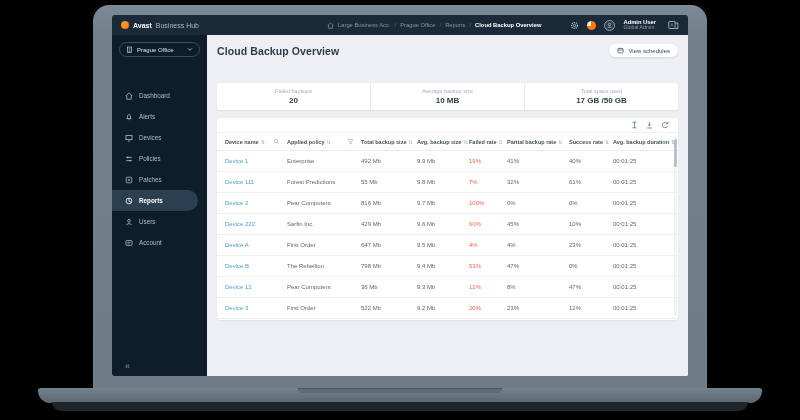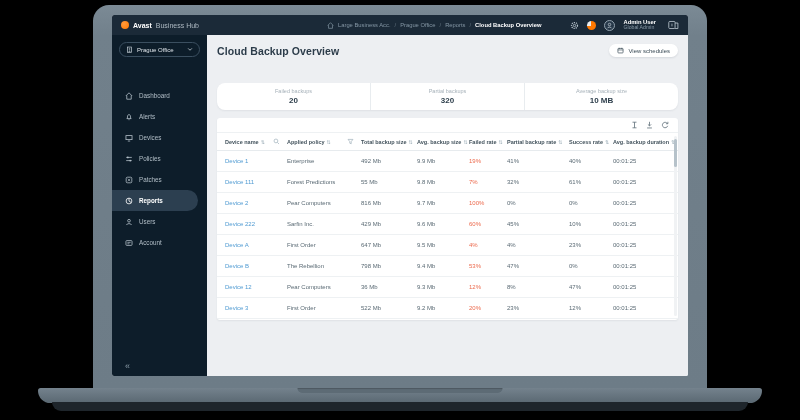--- a/index.html
+++ b/index.html
@@ -87,21 +87,21 @@
   }
   .title-row{margin-top:8px;height:15px;display:flex;align-items:center;justify-content:space-between;}
   .page-title{font-size:10.5px;font-weight:bold;color:#2c3c4a;letter-spacing:.1px;}
   .btn-schedules{
     background:#ffffff;border:none;border-radius:9px;height:13px;
     display:flex;align-items:center;gap:4px;padding:0 8px;
     font-size:6px;color:#3b4c57;box-shadow:0 1px 2px rgba(40,55,70,.12);
     font-family:"Liberation Sans",sans-serif;
   }
   .stats-card{
-    margin-top:25px;background:#fff;border-radius:8px;height:27px;
+    margin-top:25px;background:#fff;border-radius:3px;height:27px;
     display:flex;box-shadow:0 1px 2px rgba(40,55,70,.07);
   }
   .stat{
     flex:1;display:flex;flex-direction:column;align-items:center;justify-content:center;
     gap:2px;border-left:1px solid #e8ecef;
   }
   .stat:first-child{border-left:none;}
   .stat-label{font-size:5.5px;color:#a6b1b9;}
   .stat-value{font-size:8px;font-weight:bold;color:#2d3e4b;}
   .table-card{
@@ -295,26 +295,26 @@
         <span>View schedules</span>
       </button>
     </div>
 
     <div class="stats-card">
       <div class="stat">
         <span class="stat-label">Failed backups</span>
         <span class="stat-value">20</span>
       </div>
       <div class="stat">
-        <span class="stat-label">Partial backups</span>
-        <span class="stat-value">320</span>
-      </div>
-      <div class="stat">
         <span class="stat-label">Average backup size</span>
         <span class="stat-value">10 MB</span>
+      </div>
+      <div class="stat">
+        <span class="stat-label">Total space used</span>
+        <span class="stat-value">17 GB /50 GB</span>
       </div>
     </div>
 
     <div class="table-card">
       <div class="table-toolbar">
         <span style="display:flex;">
           <svg class="icon-svg" width="7" height="8" viewBox="0 0 8 10">
               <path d="M1.5 1.5 H6.5 M1.5 8.5 H6.5 M4 1.5 V8.5" stroke="#5e6e79" stroke-width="1"></path>
             </svg>
         </span>

